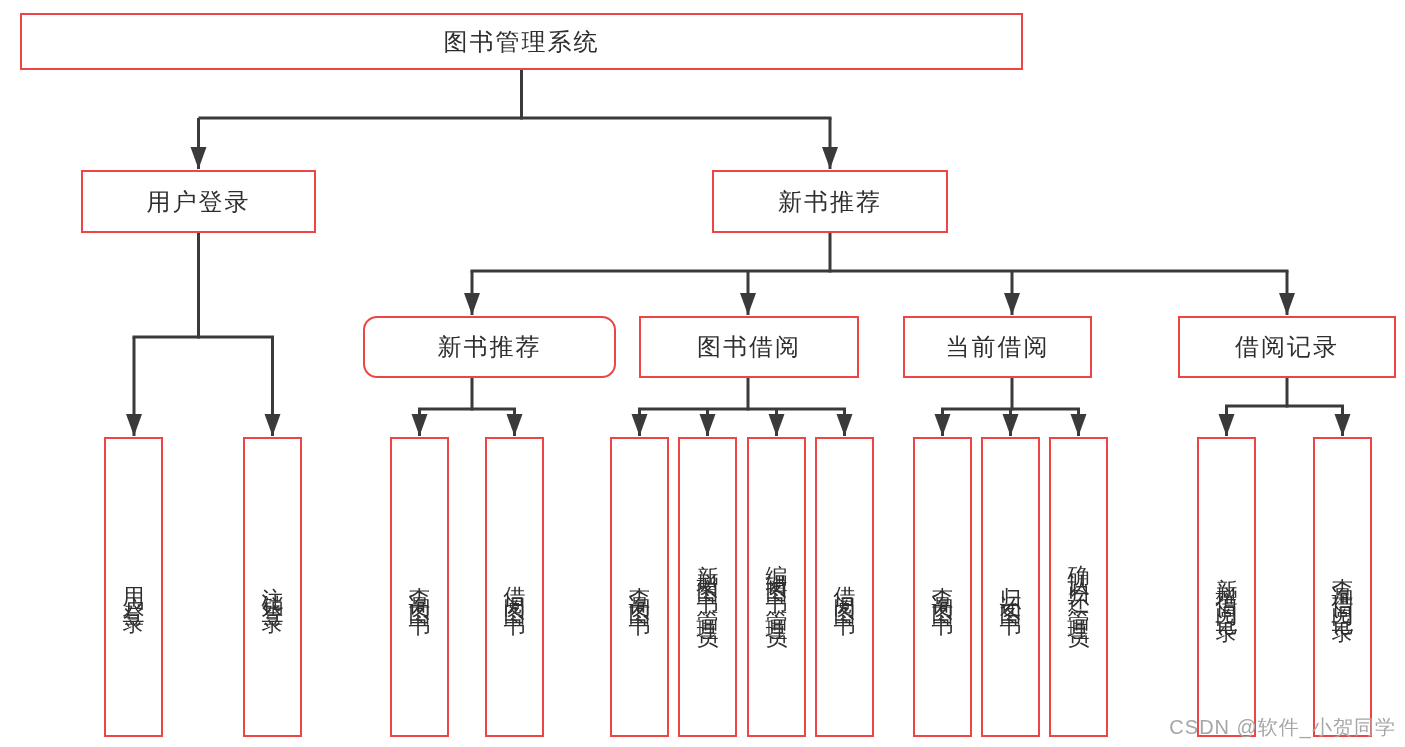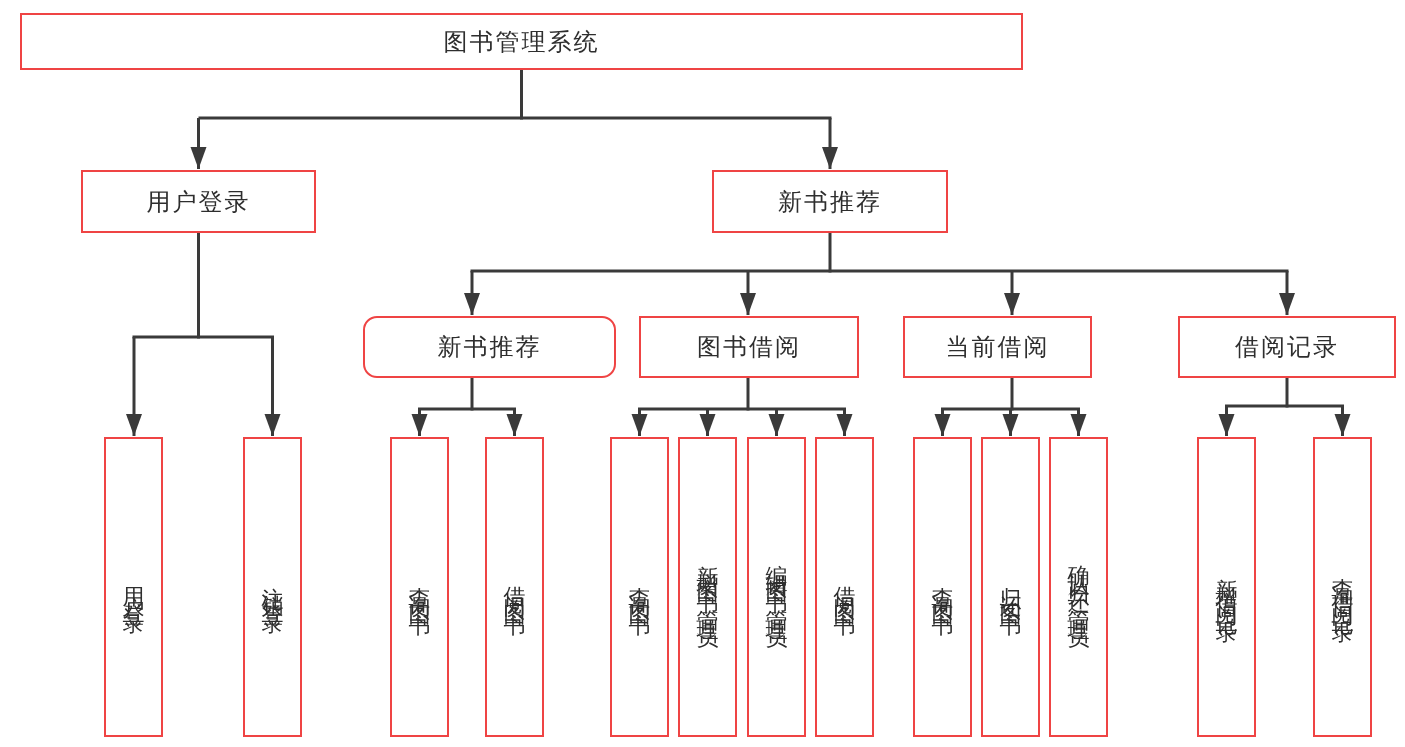--- a/index.html
+++ b/index.html
@@ -200,14 +200,15 @@
     <span class="vtext">确认归还（管理员）</span>
   </div>
 
   <div class="node leaf" style="left:1197px;">
     <span class="vtext">新增借阅记录</span>
   </div>
   <div class="node leaf" style="left:1313px;">
     <span class="vtext">查询借阅记录</span>
   </div>
 
+  <div id="watermark">CSDN @软件_小贺同学</div>
 
 </div>
 
 </body></html>

